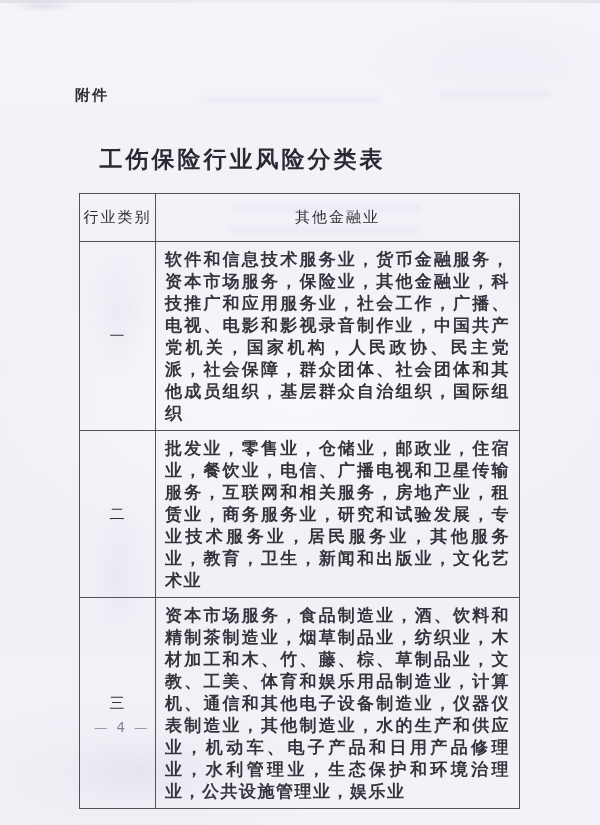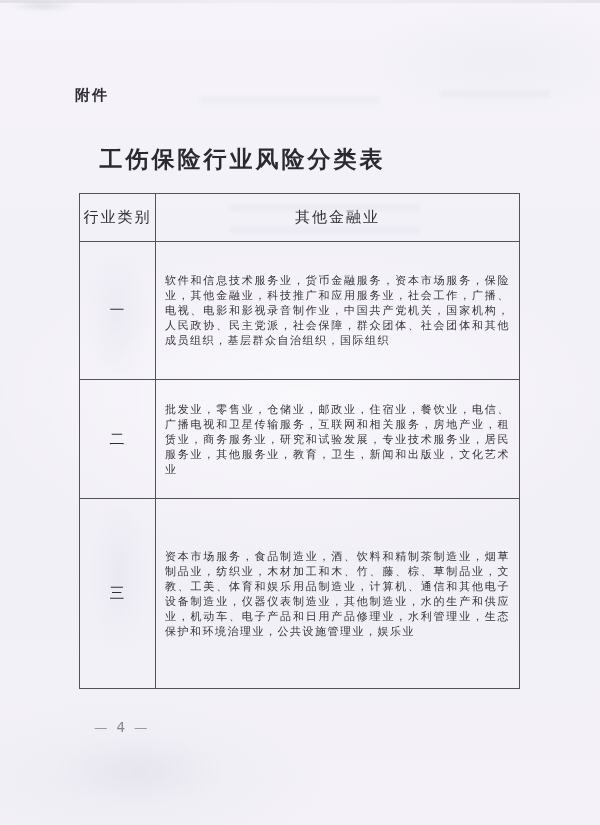--- a/index.html
+++ b/index.html
@@ -102,27 +102,28 @@
 
   .cat-cell {
     text-align: center;
     font-size: 15px;
     letter-spacing: 1px;
     color: #2f2e36;
   }
 
   .name-cell {
     padding: 6px 9px 6px 9px;
-    font-size: 11px;
-    line-height: 15px;
+    font-size: 17px;
+    line-height: 22px;
     letter-spacing: 1.5px;
     text-align: justify;
     text-align-last: left;
     word-break: break-all;
     color: #35343c;
+    font-weight: bold;
   }
 
   .row-1 { height: 138px; }
   .row-2 { height: 119px; }
   .row-3 { height: 190px; }
 
   .page-number {
     position: absolute;
     left: 86px; top: 719px;
     font-size: 13.5px;

